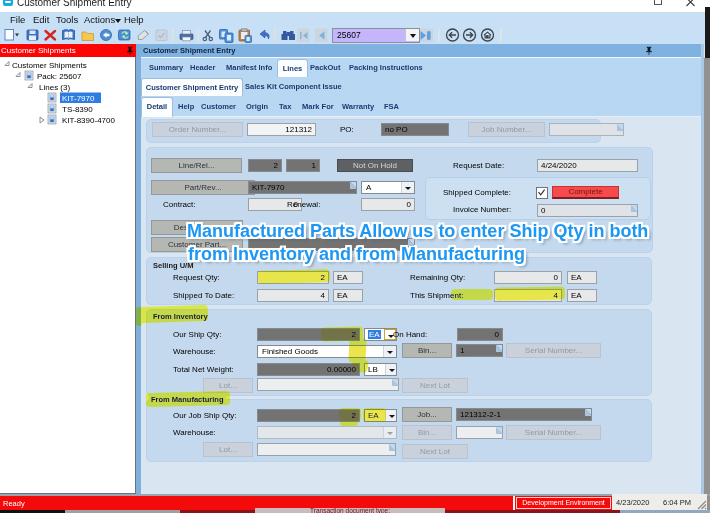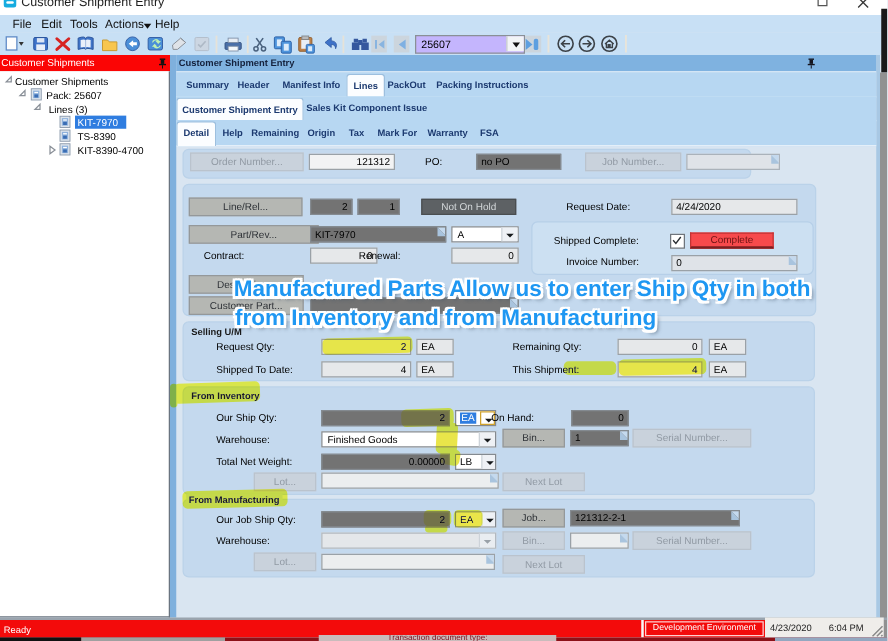--- a/index.html
+++ b/index.html
@@ -180,21 +180,21 @@
 <div class="tabtxt" style="left:190px;top:63px;">Header</div>
 <div class="tabtxt" style="left:226px;top:63px;">Manifest Info</div>
 <div class="tabtxt" style="left:310px;top:63px;">PackOut</div>
 <div class="tabtxt" style="left:349px;top:63px;">Packing Instructions</div>
 <div class="abs" style="left:141px;top:77px;width:560px;height:19px;background:#b7d7f2;border-bottom:1px solid #e4eff9;"></div>
 <div class="atab" style="left:141px;top:78px;width:100px;height:18px;line-height:17px;">Customer Shipment Entry</div>
 <div class="tabtxt" style="left:245px;top:82px;">Sales Kit Component Issue</div>
 <div class="abs" style="left:141px;top:96px;width:560px;height:20px;background:#b7d7f2;border-bottom:1px solid #e4eff9;"></div>
 <div class="atab" style="left:141px;top:97px;width:30px;height:19px;line-height:18px;">Detail</div>
 <div class="tabtxt" style="left:178px;top:102px;">Help</div>
-<div class="tabtxt" style="left:201px;top:102px;">Remaining</div>
+<div class="tabtxt" style="left:201px;top:102px;">Customer</div>
 <div class="tabtxt" style="left:246px;top:102px;">Origin</div>
 <div class="tabtxt" style="left:279px;top:102px;">Tax</div>
 <div class="tabtxt" style="left:302px;top:102px;">Mark For</div>
 <div class="tabtxt" style="left:342px;top:102px;">Warranty</div>
 <div class="tabtxt" style="left:384px;top:102px;">FSA</div>
 <div class="grp" style="left:146px;top:119px;width:455px;height:24px;"></div>
 <div class="btnd" style="left:152px;top:122px;width:91px;height:15px;line-height:14px;">Order Number...</div>
 <div class="f fd fr" style="left:247px;top:123px;width:69px;height:13px;line-height:12px;background:#f2f3f4;">121312</div>
 <div class="lbl" style="left:340px;top:125px;width:36px;">PO:</div>
 <div class="f fl" style="left:381px;top:123px;width:68px;height:13px;line-height:12px;">no PO</div>

